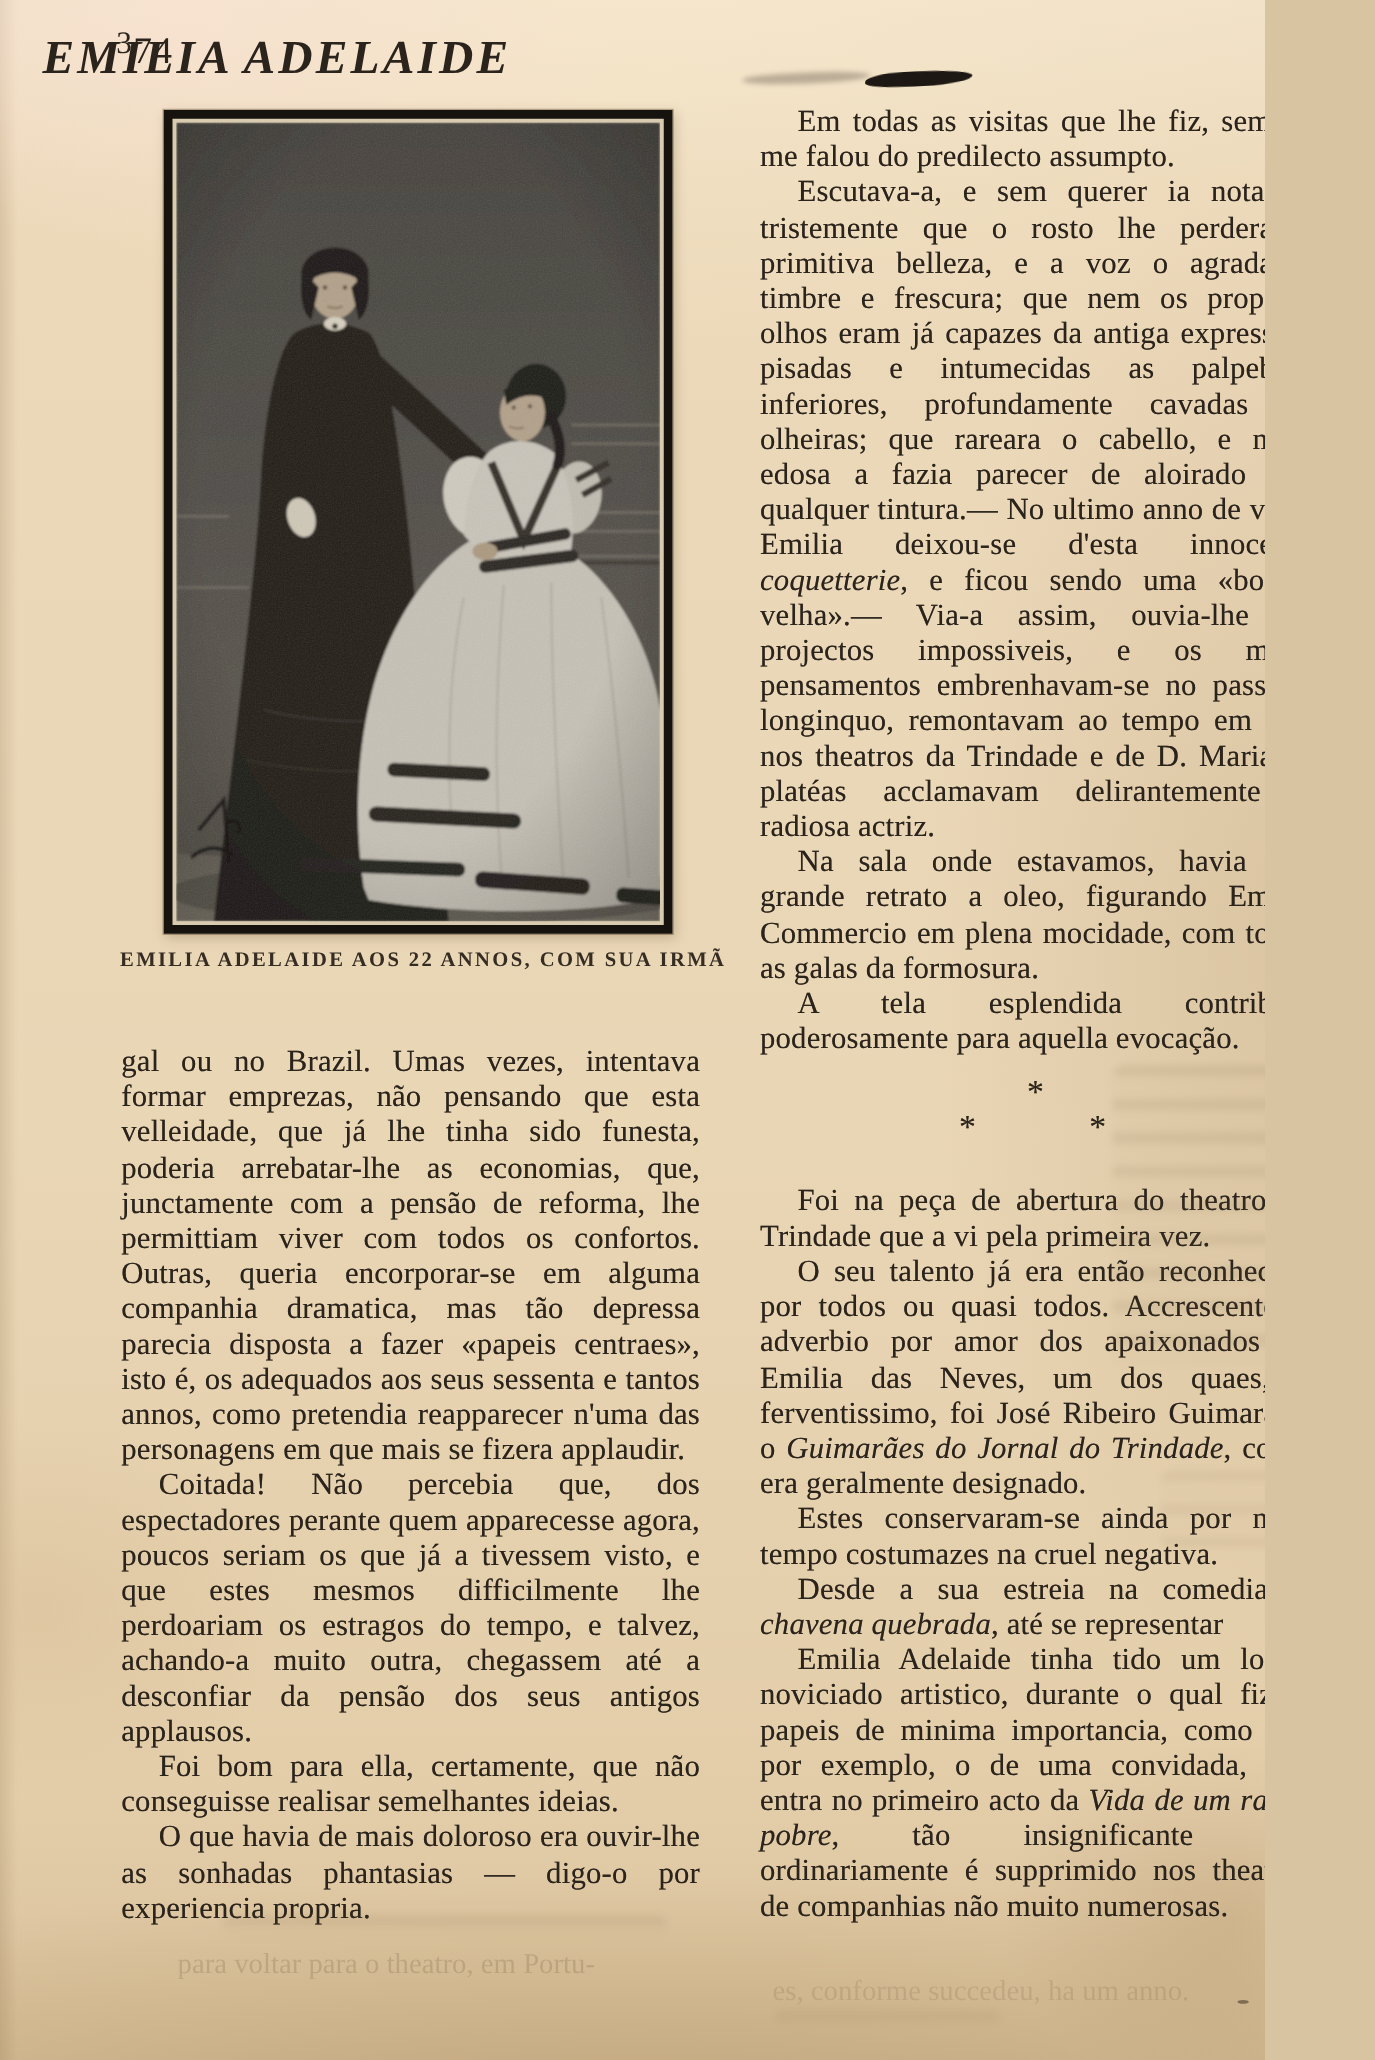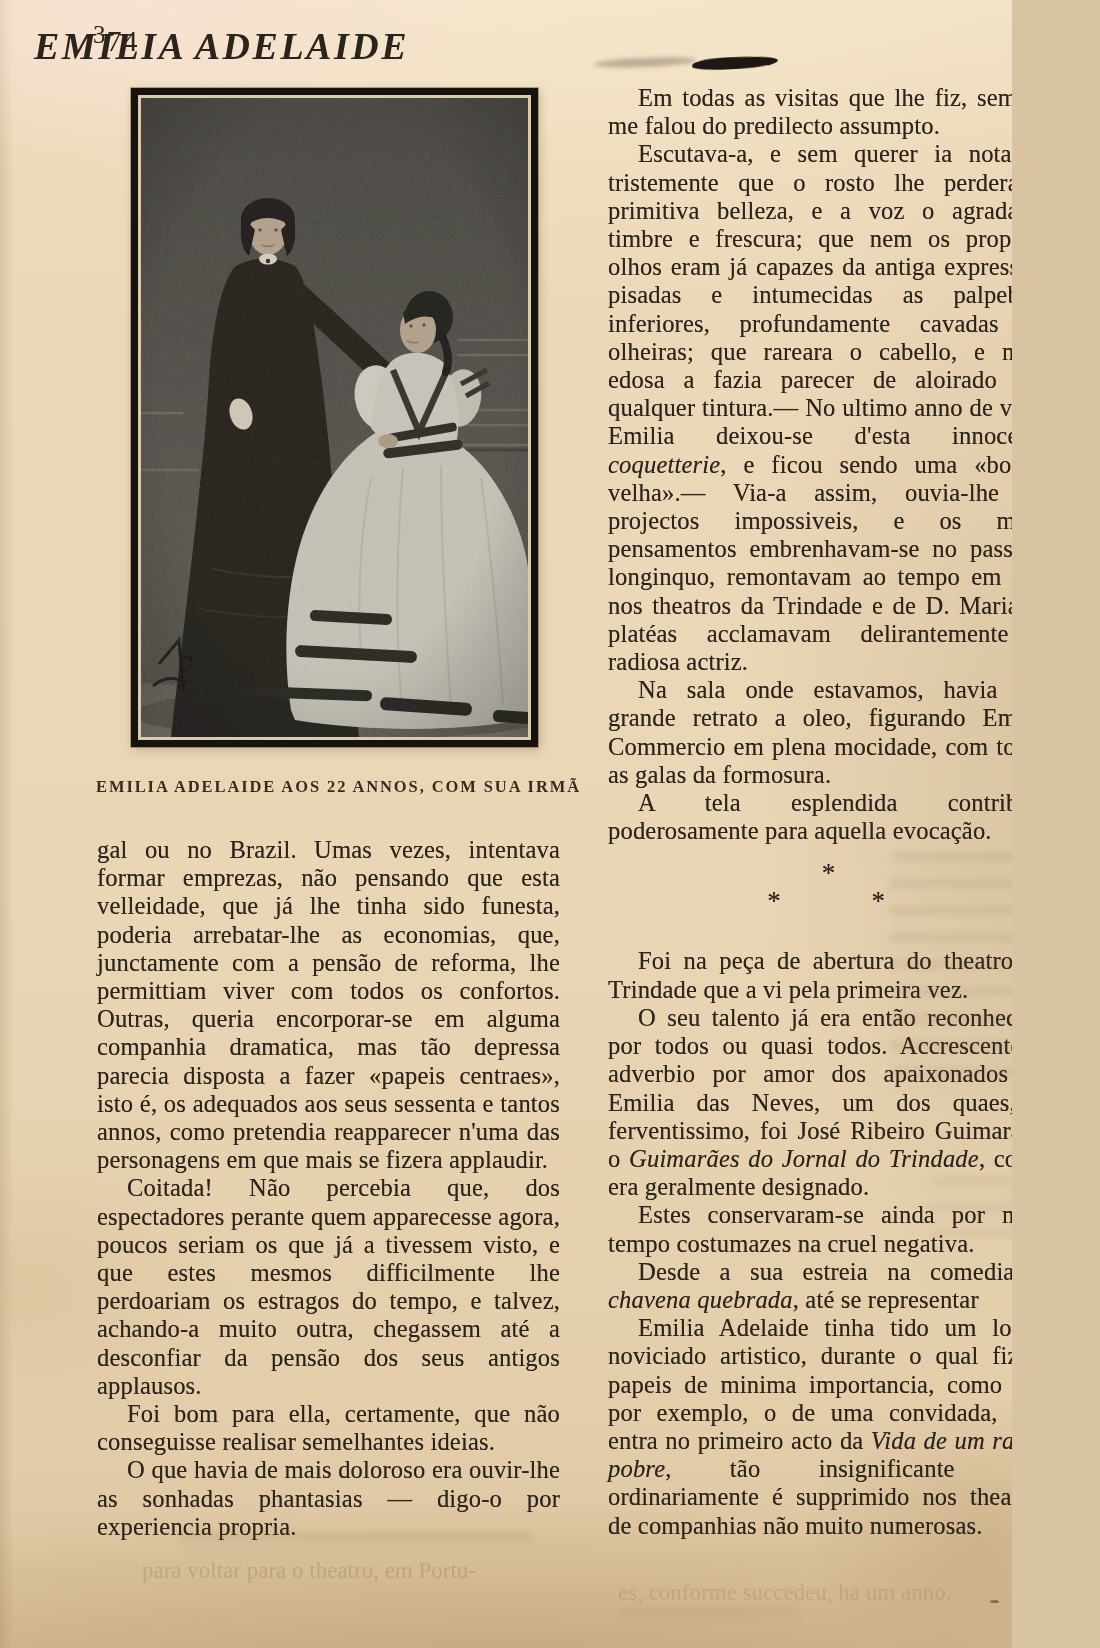--- a/index.html
+++ b/index.html
@@ -24,21 +24,21 @@
   .smudge{position:absolute;border-radius:50% 45% 55% 50%;}
   .smudge-light{left:594px;top:58px;width:102px;height:9px;background:rgba(95,84,70,.38);filter:blur(2px);transform:rotate(-2deg);}
   .smudge-dark{left:692px;top:57px;width:86px;height:12px;background:#1d1813;filter:blur(.4px);transform:rotate(-3deg);border-radius:40% 60% 50% 50%/60% 50% 60% 40%;}
   .speck{position:absolute;background:rgba(50,40,28,.5);border-radius:50%;}
 
   .photo{position:absolute;left:131px;top:88px;width:407px;height:659px;margin:0;
          box-sizing:border-box;border:7px solid #16120d;background:#d9cbb0;padding:3px;
          box-shadow:0 0 0 1px rgba(70,52,30,.35), 2px 3px 9px rgba(85,62,32,.25);}
   .photo svg{display:block;width:100%;height:100%;}
 
-  .caption{position:absolute;left:96px;top:777px;width:478px;text-align:center;
+  .caption{position:absolute;left:96px;top:758px;width:478px;text-align:center;
            font-size:16.5px;font-weight:bold;letter-spacing:1.9px;color:#352c22;white-space:nowrap;}
 
   .column{position:absolute;font-size:24.6px;line-height:28.2px;text-align:justify;
           letter-spacing:.15px;text-shadow:0 0 .5px rgba(43,36,28,.55);}
   .col-left{left:97px;top:836px;width:463px;}
   .col-right{left:608px;top:84px;width:441px;}
   .column p{margin:0;text-indent:30px;}
   .column p.noindent{text-indent:0;}
   .asterism{position:relative;height:66px;margin:22px 0 14px;font-size:27px;}
   .ast-top{position:absolute;left:50%;top:-8px;transform:translateX(-50%);}

